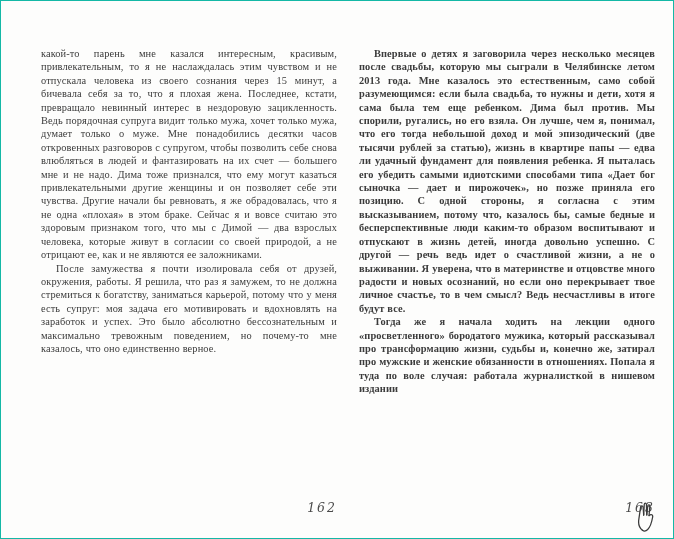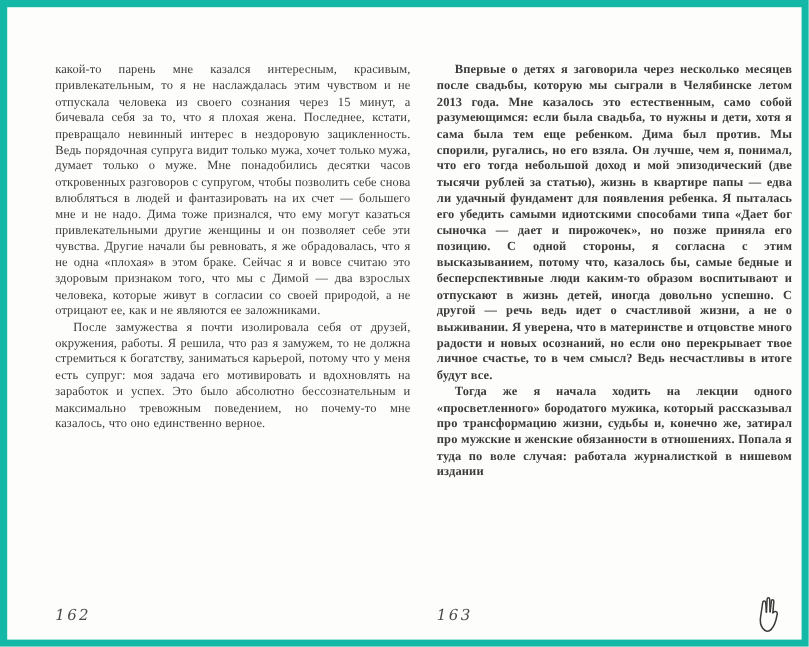--- a/index.html
+++ b/index.html
@@ -1,21 +1,21 @@
 <!DOCTYPE html>
 <html lang="ru"><head>
 <meta charset="utf-8">
 <style>
   html, body { margin: 0; padding: 0; background: #ffffff; }
   .spread {
     position: relative;
     width: 674px;
     height: 539px;
     background: #fdfdfc;
-    border: 6px solid #14b8a6;
+    border: 1px solid #14b8a6;
     box-sizing: border-box;
     overflow: hidden;
     font-family: "Liberation Serif", serif;
   }
   .page {
     position: absolute;
     top: 46px;
     width: 296px;
   }
   .page-left  { left: 40px; }
@@ -29,21 +29,21 @@
     letter-spacing: 0.1px;
     word-spacing: 0.2px;
     hyphens: auto;
     -webkit-hyphens: auto;
   }
   .page p.indent { text-indent: 15px; }
   .folio {
     position: absolute;
     top: 499px;
     width: 296px;
-    text-align: left;
+    text-align: right;
     font-family: "DejaVu Serif", serif;
     font-style: italic;
     font-size: 12.5px;
     letter-spacing: 2px;
     color: #4a4a4a;
   }
   .folio-left  { left: 40px; }
   .folio-right { left: 358px; }
   .hand-doodle {
     position: absolute;

